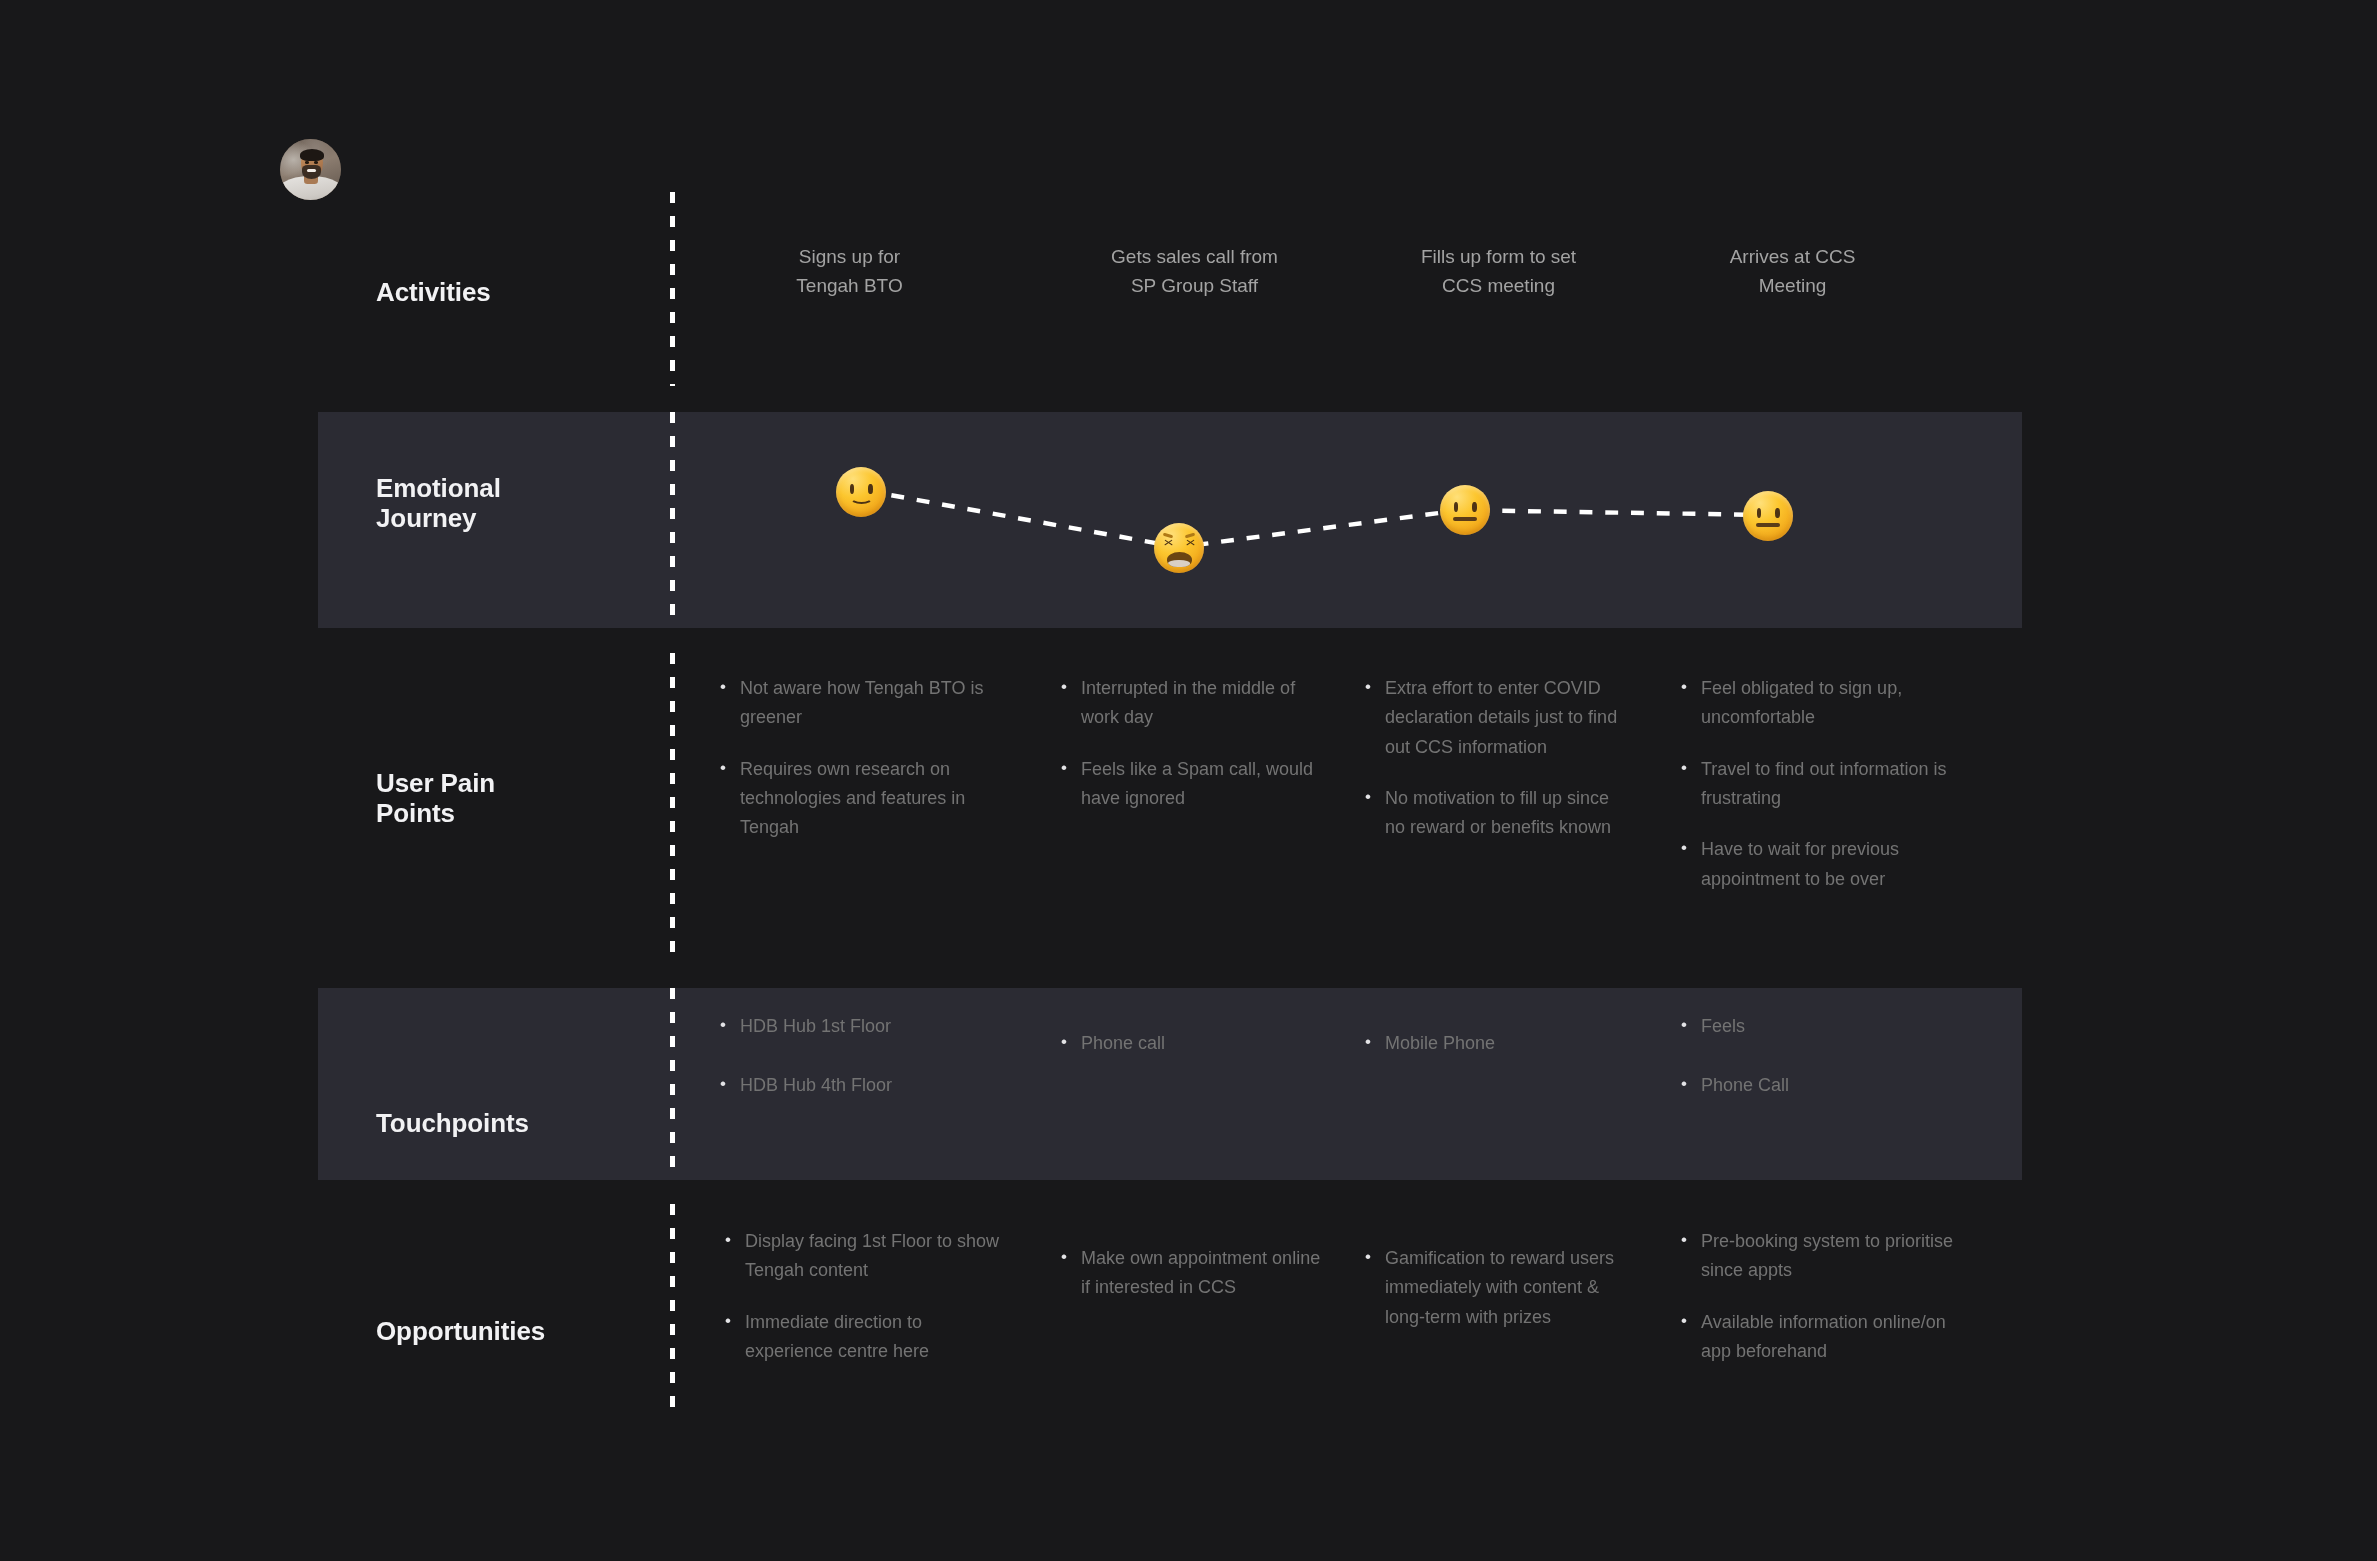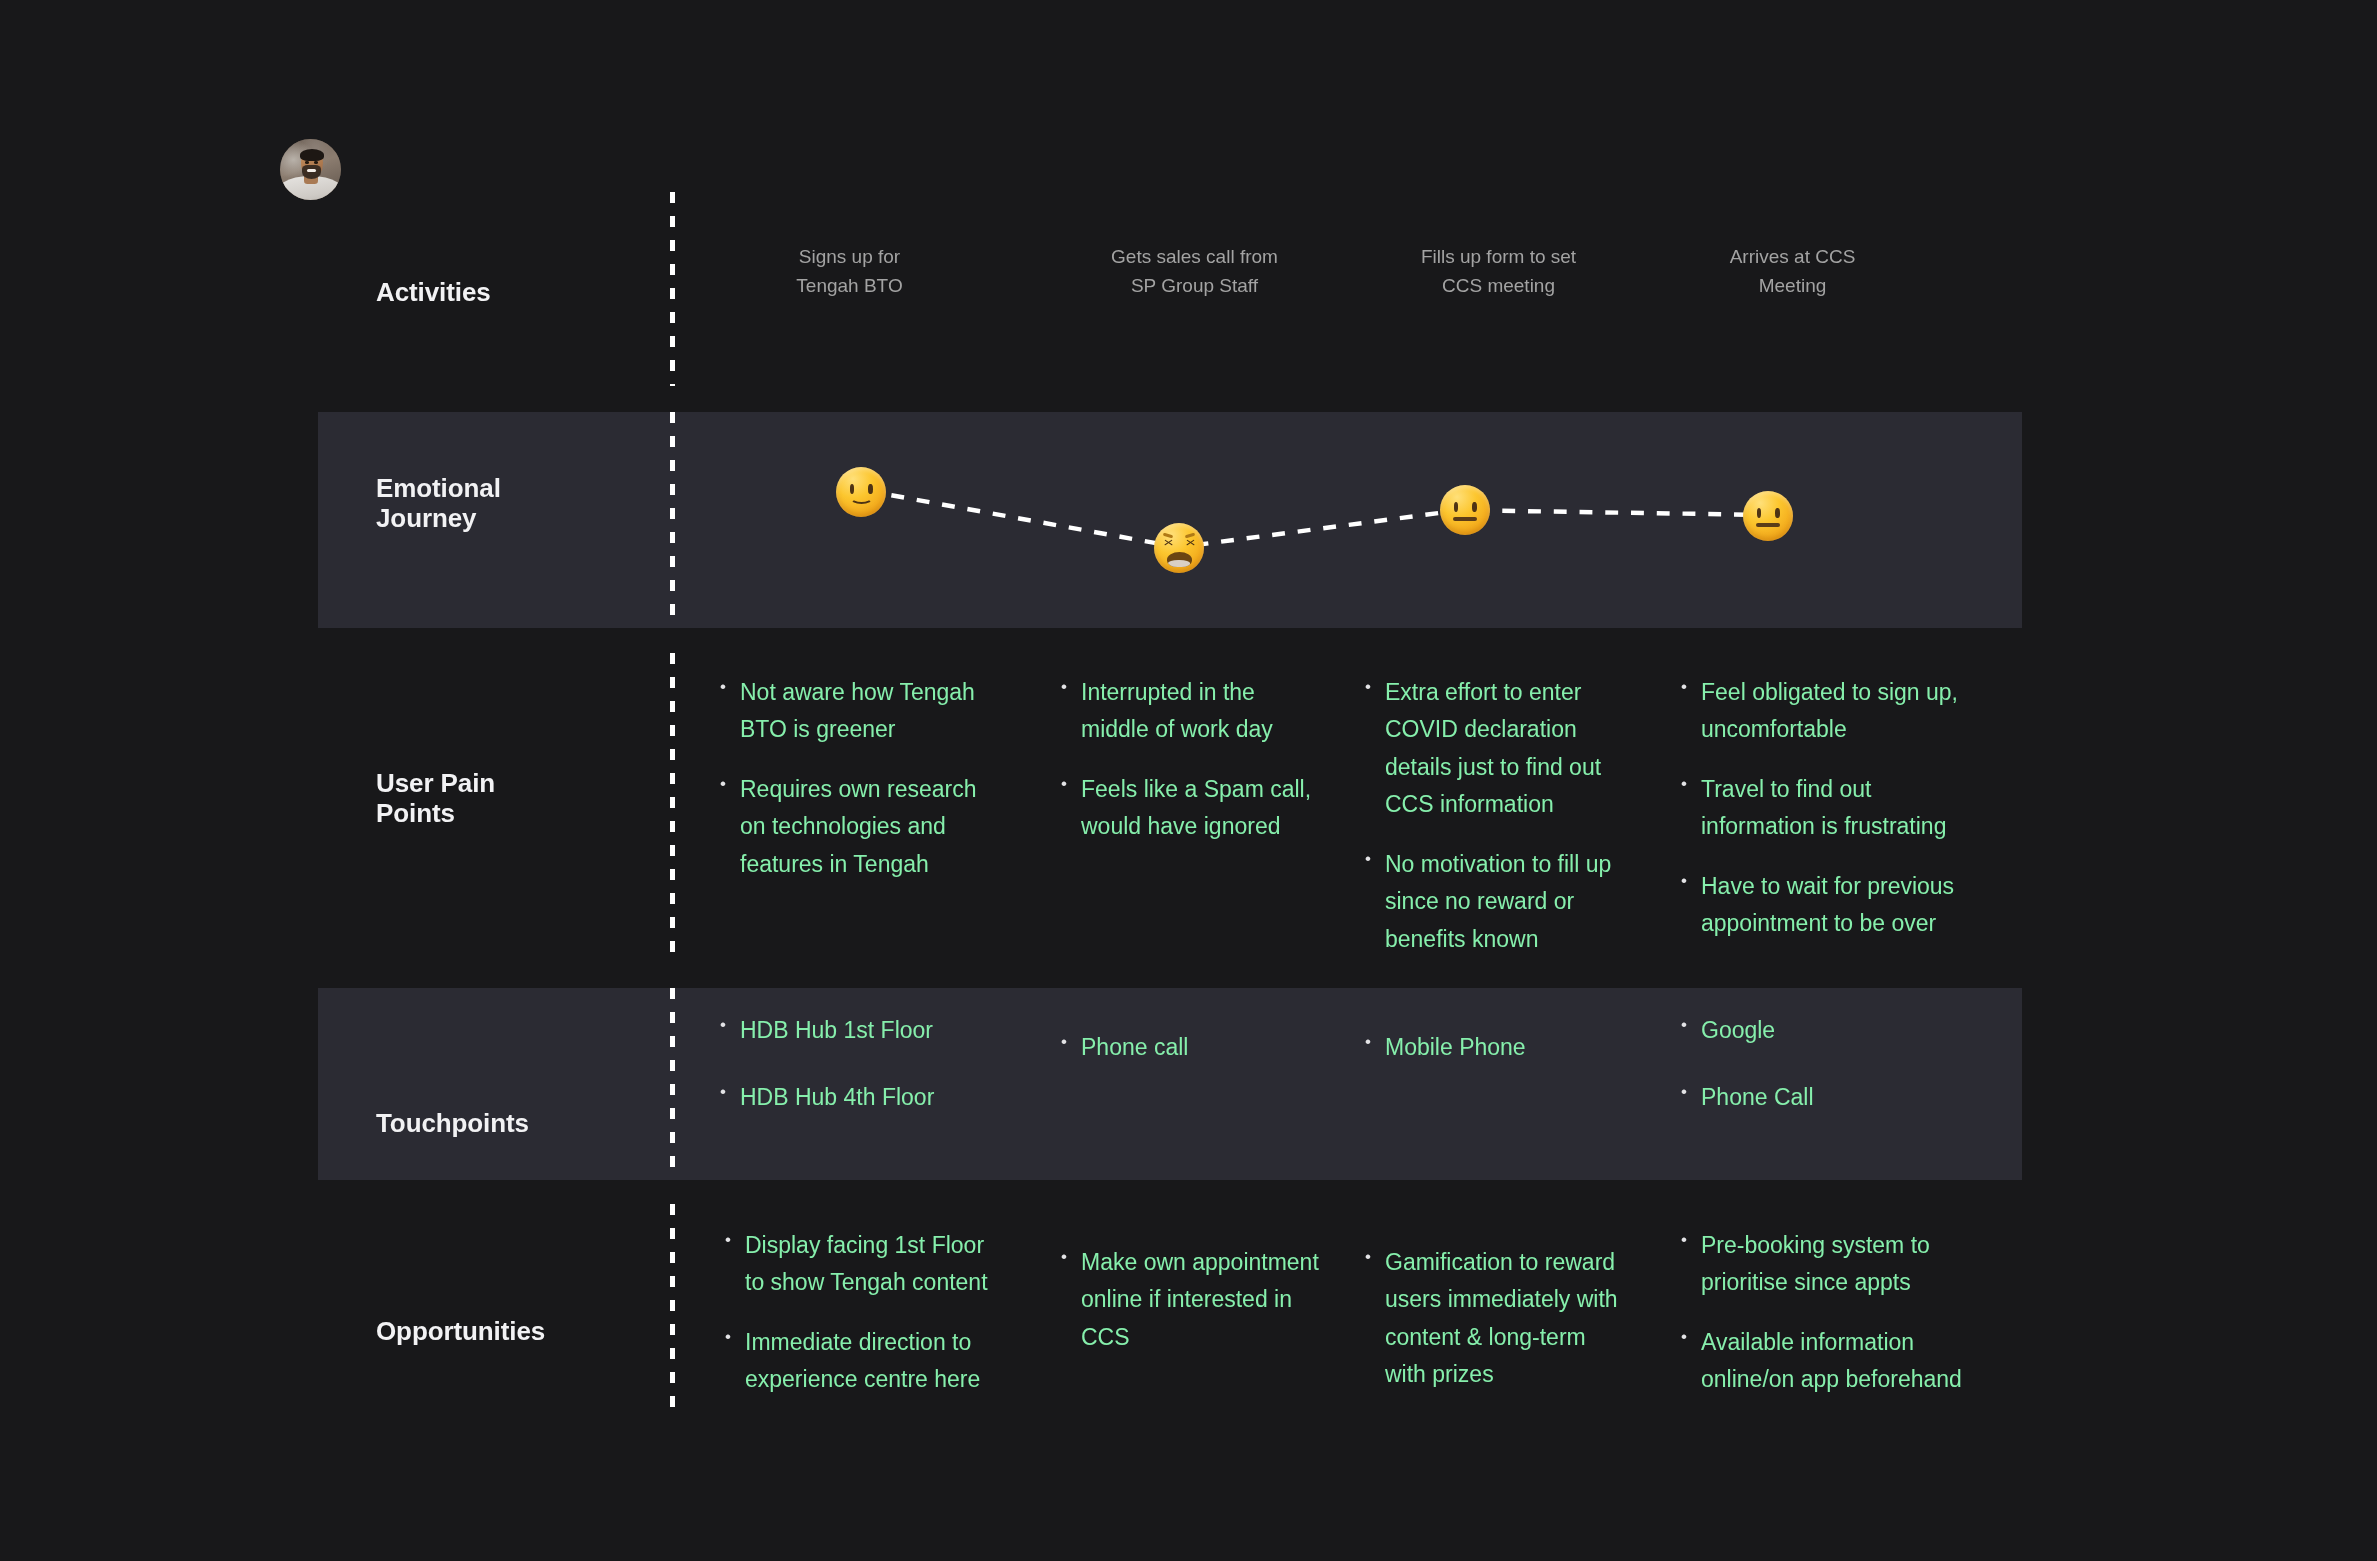--- a/index.html
+++ b/index.html
@@ -186,22 +186,22 @@
     background: #b07a16; border-radius: 2px;
   }
   .emoji .brow.l { left: 17%; transform: rotate(16deg); }
   .emoji .brow.r { left: 62%; transform: rotate(-16deg); }
 
   
   .cell { position: absolute; }
   .cell ul { list-style: none; }
   .cell li {
     position: relative;
-    color: #86efac;
-    font-size: 23px;
+    color: #737373;
+    font-size: 18px;
     line-height: 1.63;
     padding-left: 22px;
     margin-bottom: 22px;
   }
   .cell li:last-child { margin-bottom: 0; margin-top: 17px; }
   .cell li::before {
     content: "\2022";
     position: absolute; left: 2px; top: -1px;
     color: #e3e3e6; font-size: 17px;
   }
@@ -326,21 +326,21 @@
       <li>Phone call</li>
     </ul>
   </div>
   <div class="cell tight" style="left:1363px; top:1012px; width:267px;">
     <ul>
       <li>Mobile Phone</li>
     </ul>
   </div>
   <div class="cell tight" style="left:1679px; top:1012px; width:285px;">
     <ul>
-      <li>Google</li>
+      <li>Feels</li>
       <li>Phone Call</li>
     </ul>
   </div>
 
   <div class="cell" style="left:723px; top:1227px; width:282px;">
     <ul>
       <li>Display facing 1st Floor to show Tengah content</li>
       <li>Immediate direction to experience centre here</li>
     </ul>
   </div>

